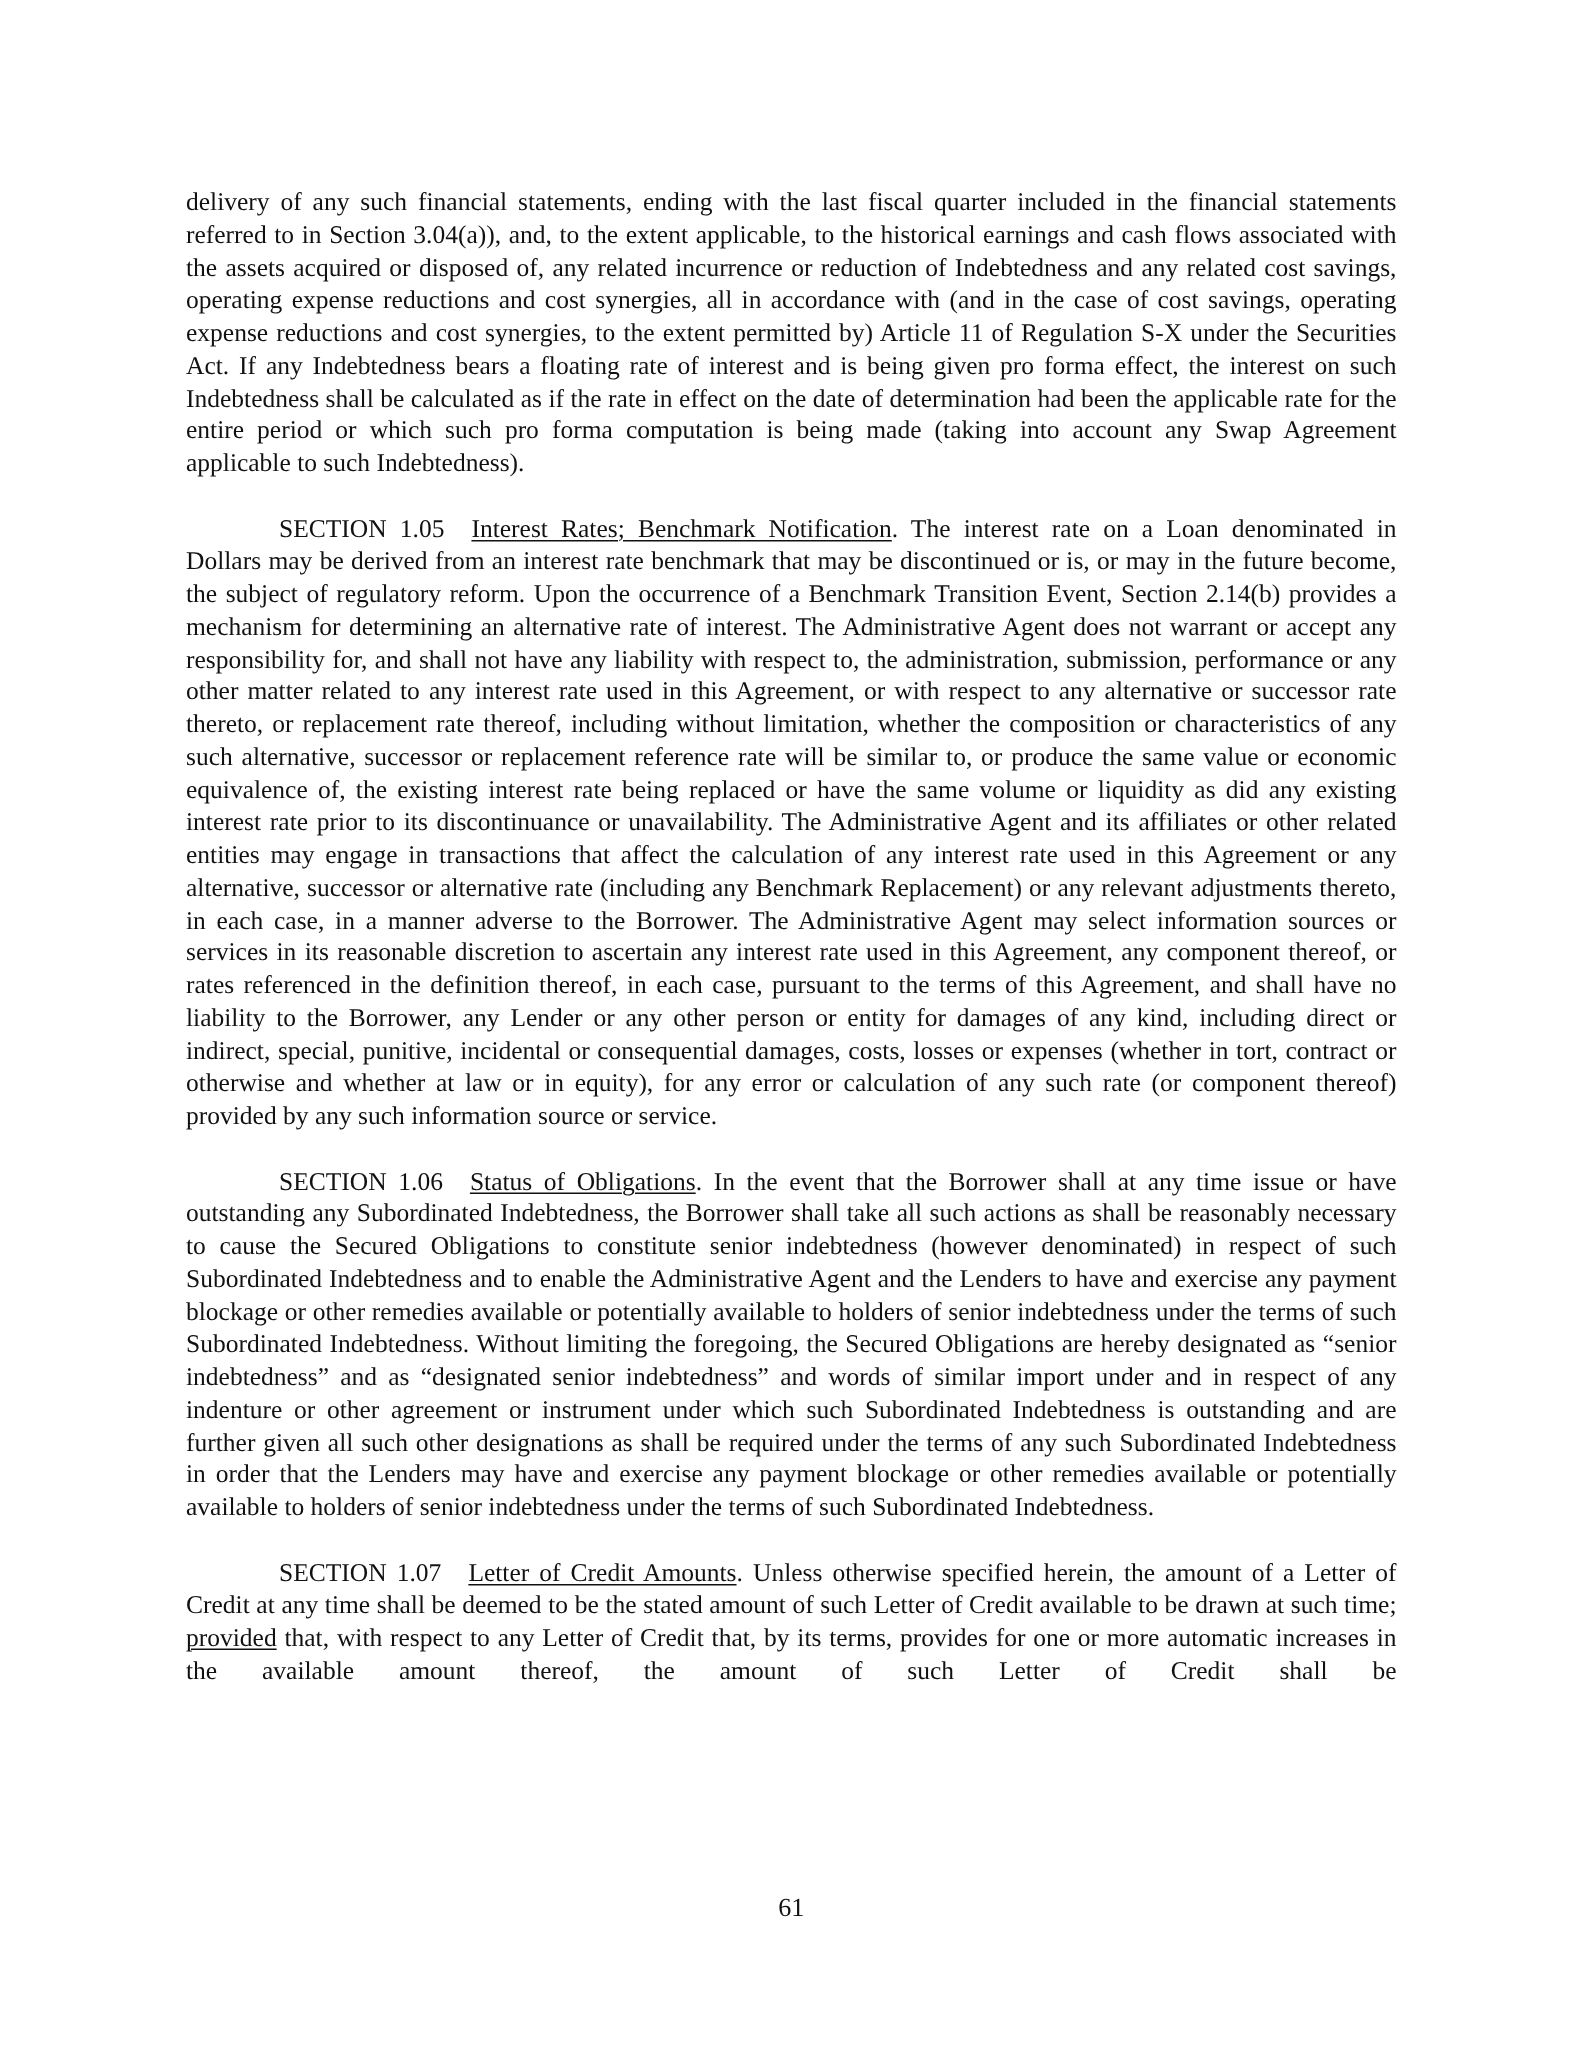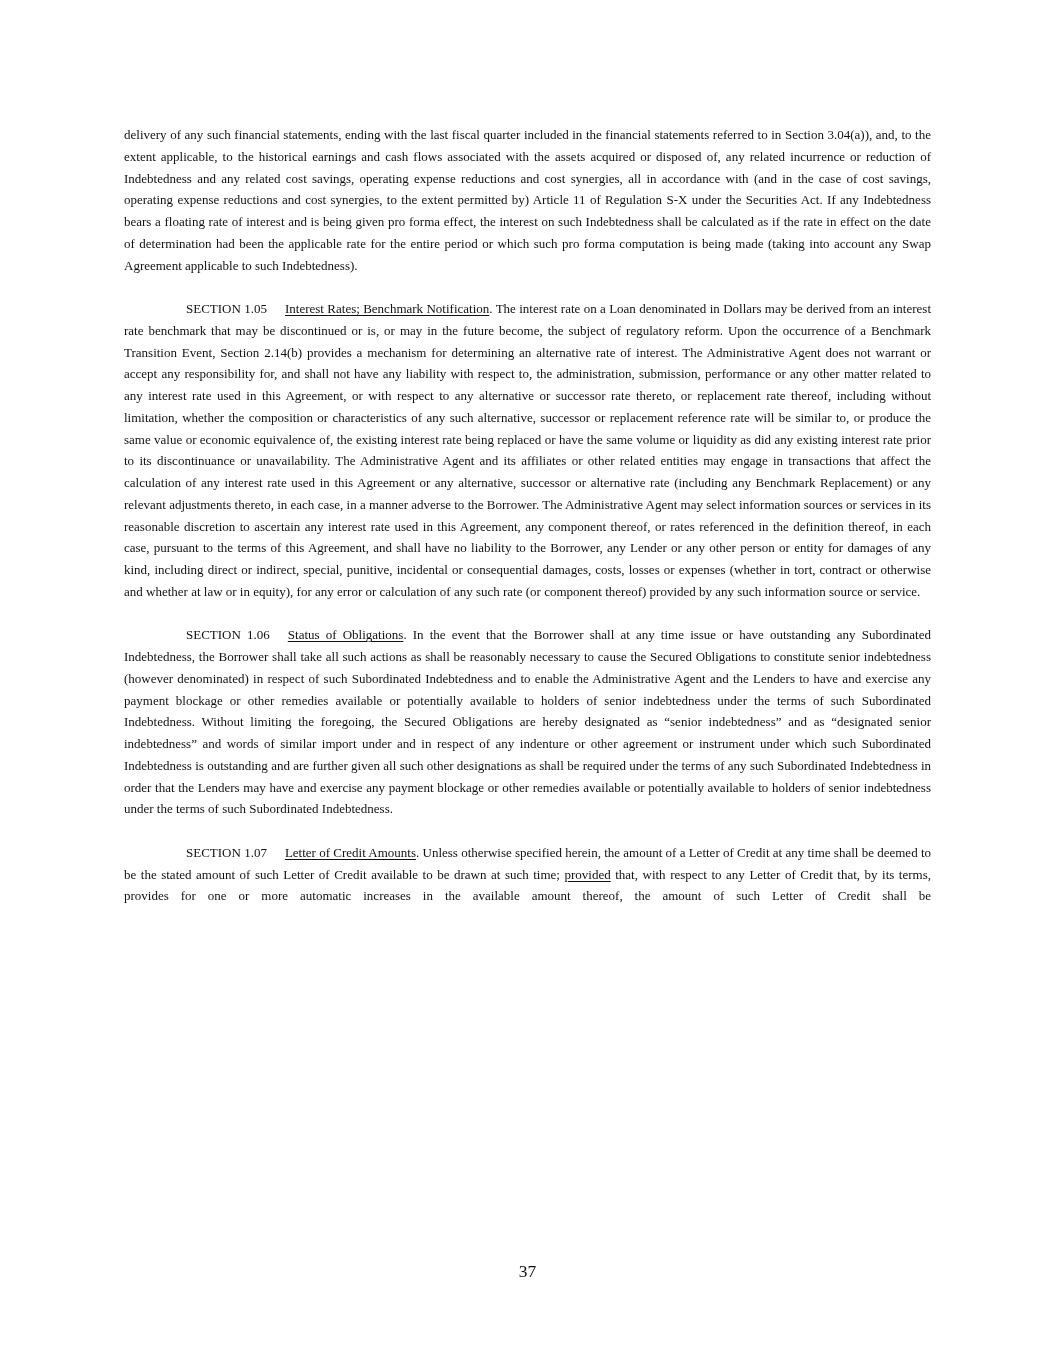--- a/index.html
+++ b/index.html
@@ -1,20 +1,20 @@
 <!DOCTYPE html>
 <html><head>
 <meta charset="utf-8">
 <style>
   html, body { margin: 0; padding: 0; background: #ffffff; }
   body { width: 1055px; height: 1365px; position: relative; overflow: hidden; }
   .page {
     position: absolute; left: 124px; top: 124px; width: 807px;
     font-family: "Liberation Serif", serif;
-    font-size: 13px; line-height: 21.75px; color: #111111;
+    font-size: 17px; line-height: 21.75px; color: #111111;
   }
   .para { margin: 0 0 21.75px 0; text-align: justify; text-align-last: left; }
   .para.indent { text-indent: 62px; }
   .sec-num { }
   .sec-gap { display: inline-block; width: 18px; }
   .u { text-decoration: underline; text-underline-offset: 2px; text-decoration-thickness: 1px; margin-top: 24px; }
   .footer {
     position: absolute; left: 0; width: 1055px; top: 1261px; text-align: center;
     font-family: "Liberation Serif", serif; font-size: 17.4px; color: #111111;
   }
@@ -25,13 +25,13 @@
 <div class="page">
   <p class="para">delivery of any such financial statements, ending with the last fiscal quarter included in the financial statements referred to in Section 3.04(a)), and, to the extent applicable, to the historical earnings and cash flows associated with the assets acquired or disposed of, any related incurrence or reduction of Indebtedness and any related cost savings, operating expense reductions and cost synergies, all in accordance with (and in the case of cost savings, operating expense reductions and cost synergies, to the extent permitted by) Article 11 of Regulation S-X under the Securities Act.  If any Indebtedness bears a floating rate of interest and is being given pro forma effect, the interest on such Indebtedness shall be calculated as if the rate in effect on the date of determination had been the applicable rate for the entire period or which such pro forma computation is being made (taking into account any Swap Agreement applicable to such Indebtedness).</p>
 
   <p class="para indent"><span class="sec-num">SECTION 1.05</span><span class="sec-gap"></span><span class="u">Interest Rates; Benchmark Notification</span><span>.  The interest rate on a Loan denominated in Dollars may be derived from an interest rate benchmark that may be discontinued or is, or may in the future become, the subject of regulatory reform.  Upon the occurrence of a Benchmark Transition Event, Section 2.14(b) provides a mechanism for determining an alternative rate of interest.  The Administrative Agent does not warrant or accept any responsibility for, and shall not have any liability with respect to, the administration, submission, performance or any other matter related to any interest rate used in this Agreement, or with respect to any alternative or successor rate thereto, or replacement rate thereof, including without limitation, whether the composition or characteristics of any such alternative, successor or replacement reference rate will be similar to, or produce the same value or economic equivalence of, the existing interest rate being replaced or have the same volume or liquidity as did any existing interest rate prior to its discontinuance or unavailability.  The Administrative Agent and its affiliates or other related entities may engage in transactions that affect the calculation of any interest rate used in this Agreement or any alternative, successor or alternative rate (including any Benchmark Replacement) or any relevant adjustments thereto, in each case, in a manner adverse to the Borrower.  The Administrative Agent may select information sources or services in its reasonable discretion to ascertain any interest rate used in this Agreement, any component thereof, or rates referenced in the definition thereof, in each case, pursuant to the terms of this Agreement, and shall have no liability to the Borrower, any Lender or any other person or entity for damages of any kind, including direct or indirect, special, punitive, incidental or consequential damages, costs, losses or expenses (whether in tort, contract or otherwise and whether at law or in equity), for any error or calculation of any such rate (or component thereof) provided by any such information source or service.</span></p>
 
   <p class="para indent"><span class="sec-num">SECTION 1.06</span><span class="sec-gap"></span><span class="u">Status of Obligations</span><span>.  In the event that the Borrower shall at any time issue or have outstanding any Subordinated Indebtedness, the Borrower shall take all such actions as shall be reasonably necessary to cause the Secured Obligations to constitute senior indebtedness (however denominated) in respect of such Subordinated Indebtedness and to enable the Administrative Agent and the Lenders to have and exercise any payment blockage or other remedies available or potentially available to holders of senior indebtedness under the terms of such Subordinated Indebtedness.  Without limiting the foregoing, the Secured Obligations are hereby designated as “senior indebtedness” and as “designated senior indebtedness” and words of similar import under and in respect of any indenture or other agreement or instrument under which such Subordinated Indebtedness is outstanding and are further given all such other designations as shall be required under the terms of any such Subordinated Indebtedness in order that the Lenders may have and exercise any payment blockage or other remedies available or potentially available to holders of senior indebtedness under the terms of such Subordinated Indebtedness.</span></p>
 
   <p class="para indent" style="text-align-last: justify;"><span class="sec-num">SECTION 1.07</span><span class="sec-gap"></span><span class="u">Letter of Credit Amounts</span><span>.  Unless otherwise specified herein, the amount of a Letter of Credit at any time shall be deemed to be the stated amount of such Letter of Credit available to be drawn at such time; </span><span class="u">provided</span><span> that, with respect to any Letter of Credit that, by its terms, provides for one or more automatic increases in the available amount thereof, the amount of such Letter of Credit shall be</span></p>
 </div>
 
-<div class="footer">37</div>
+<div class="footer">61</div>
 
 </body></html>

